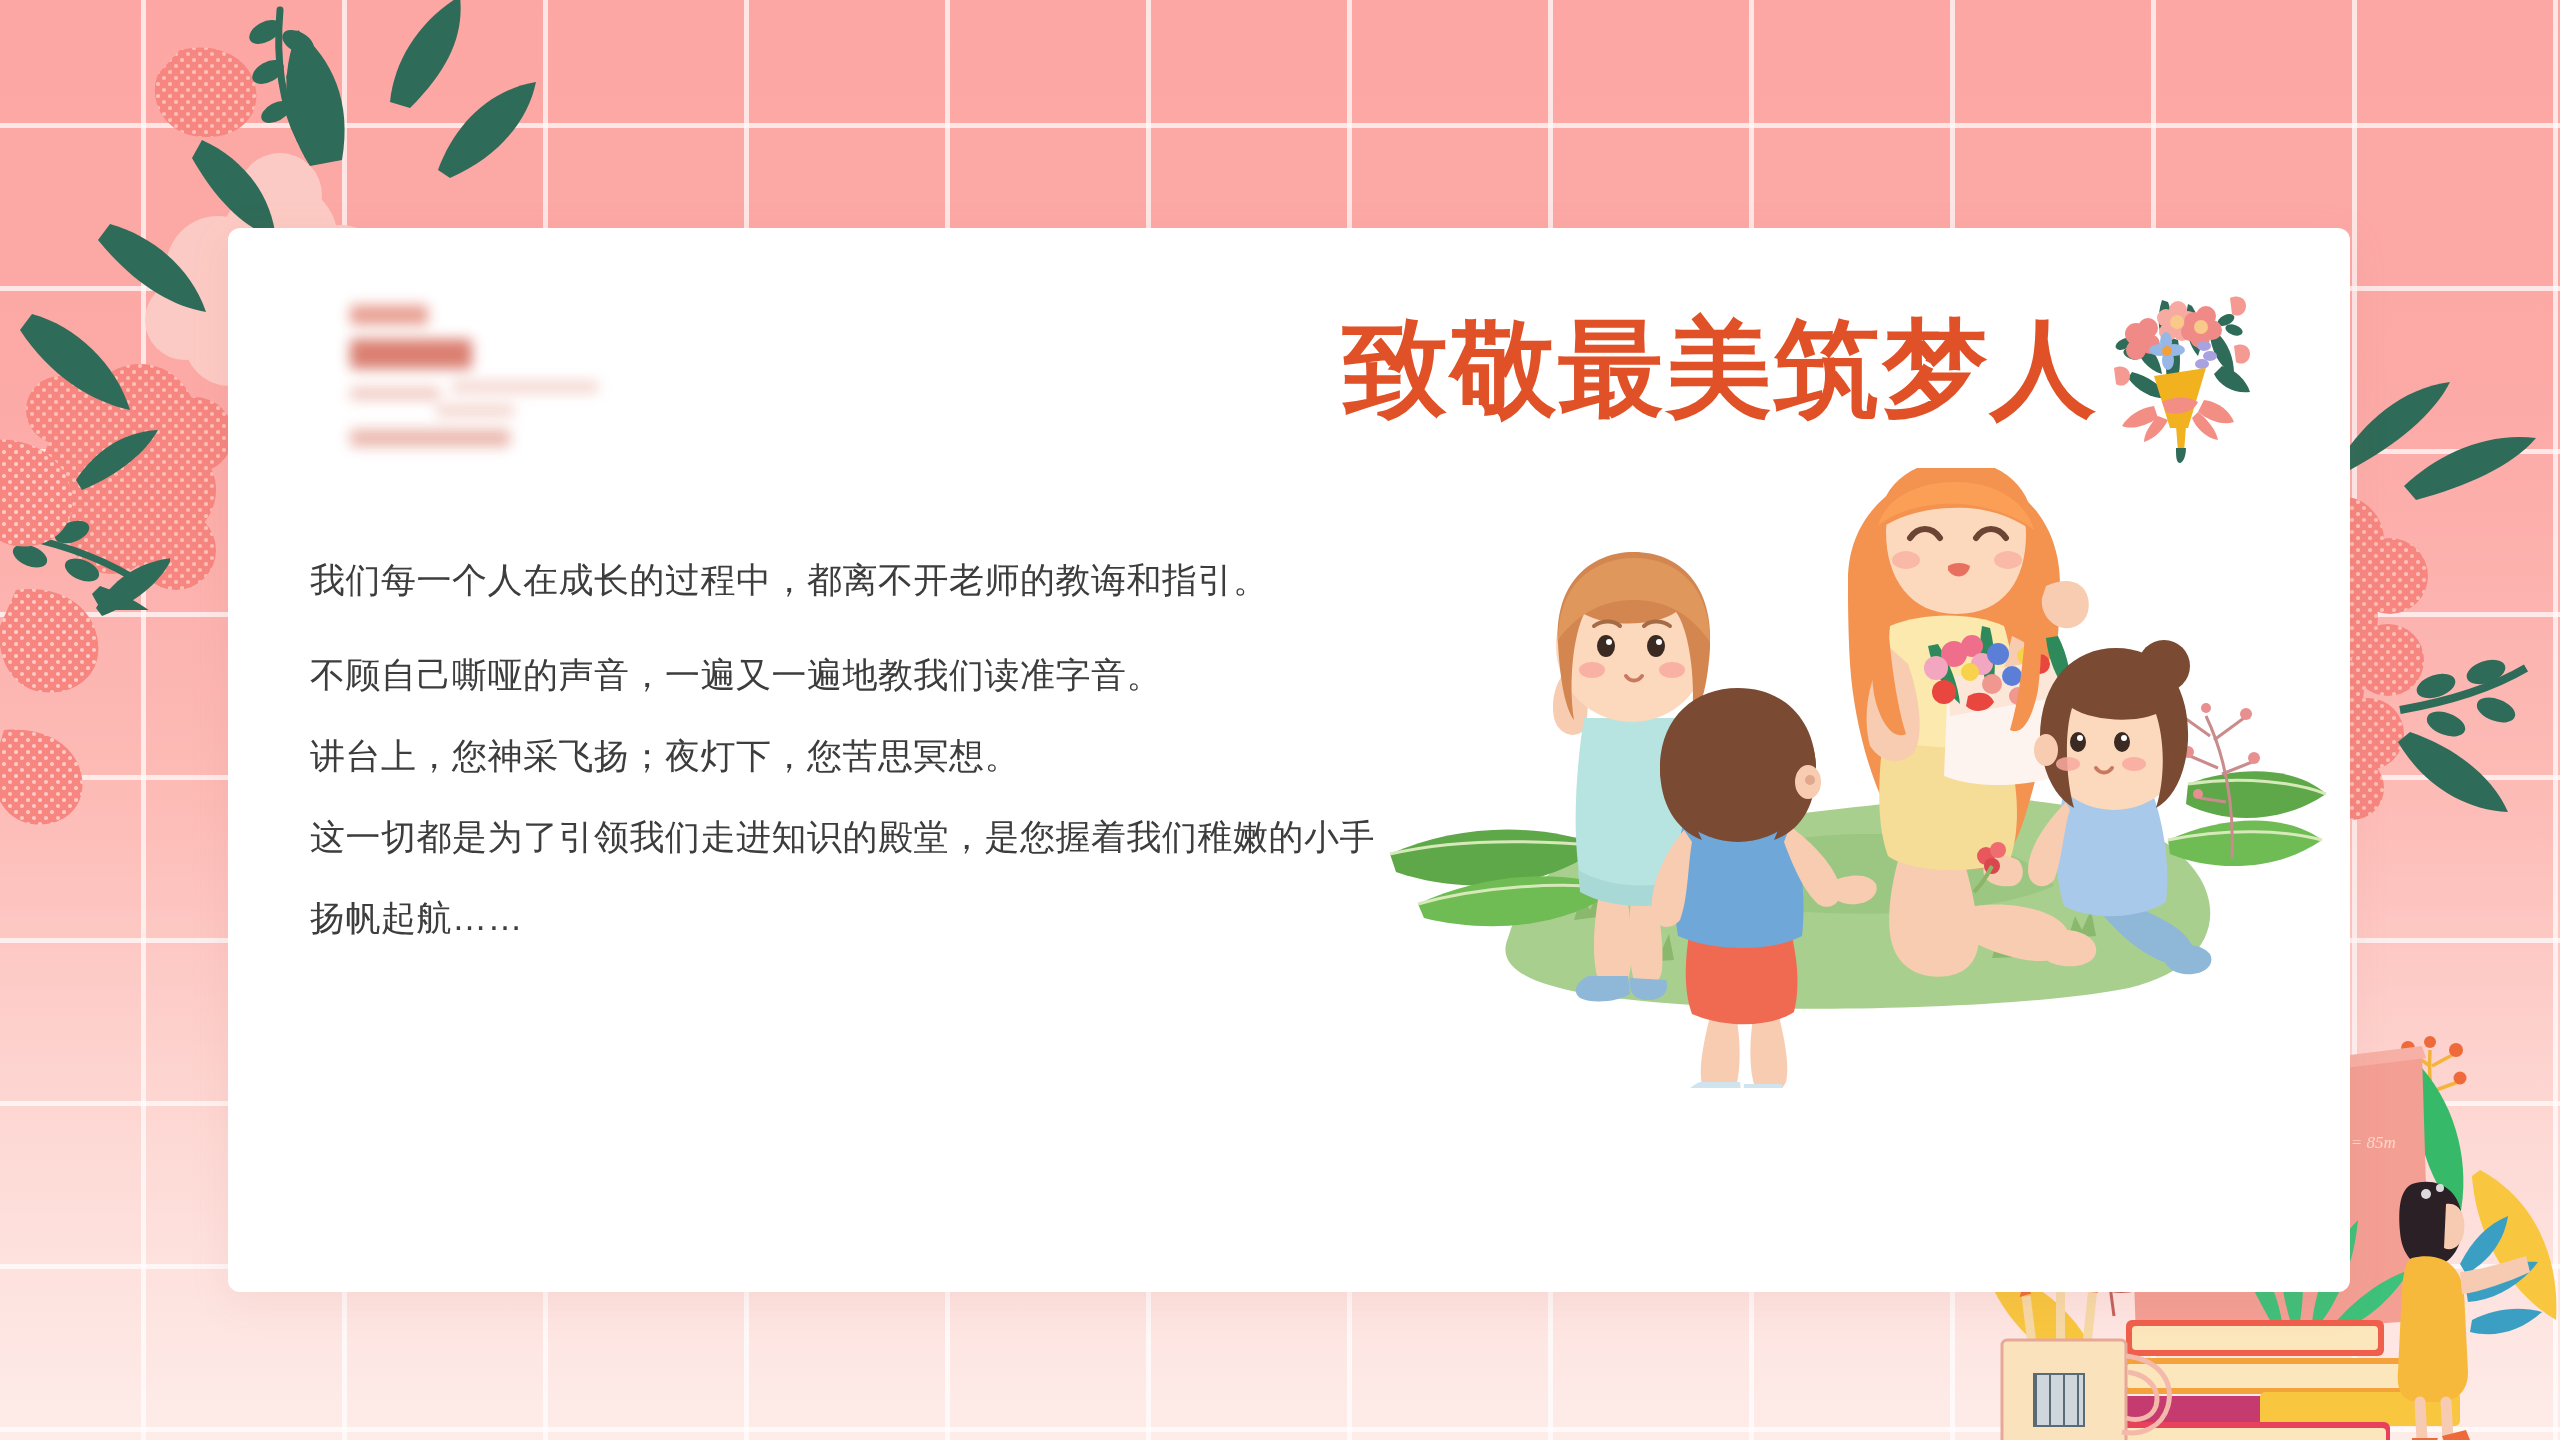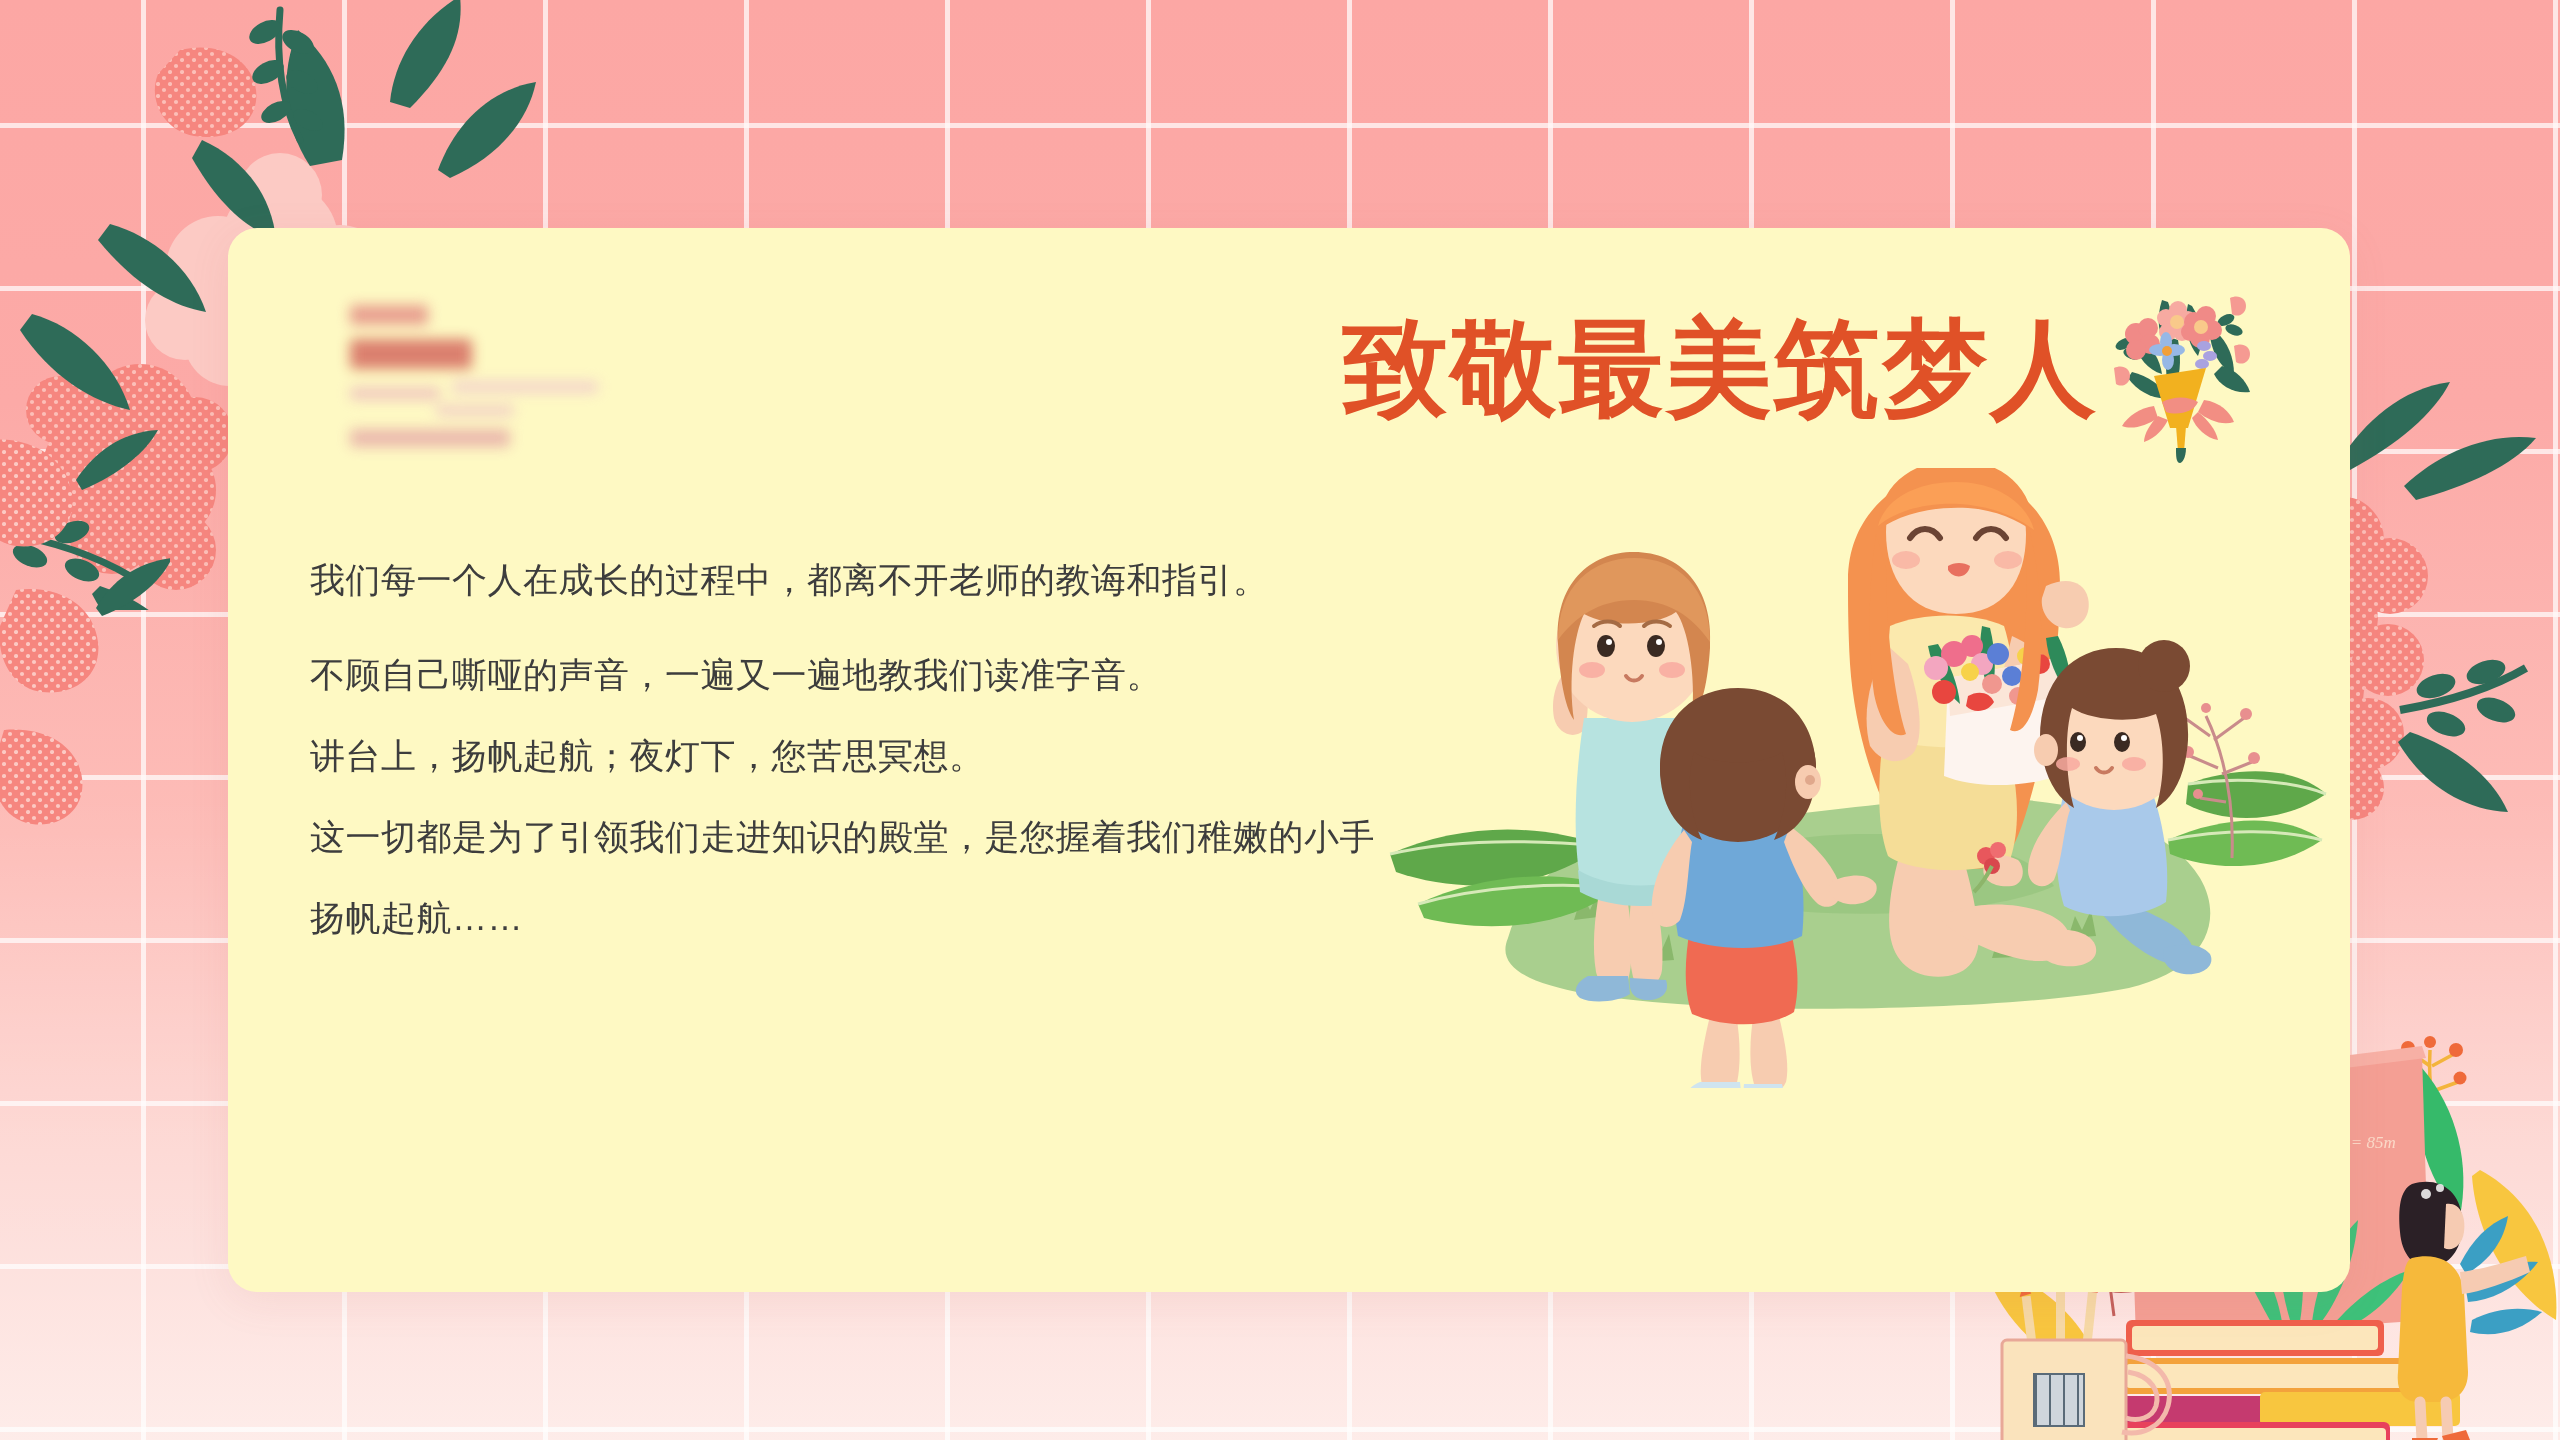--- a/index.html
+++ b/index.html
@@ -26,22 +26,22 @@
   }
   #bgfade {
     position:absolute; inset:0;
     background:linear-gradient(180deg, rgba(255,255,255,0) 55%, rgba(255,255,255,.32) 100%);
   }
 
   
   #card {
     position:absolute;
     left:228px; top:228px; width:2122px; height:1064px;
-    background:#fef9c3;
-    border-radius:29px;
+    background:#ffffff;
+    border-radius:12px;
     box-shadow:0 10px 40px rgba(190,110,100,.10);
     overflow:hidden;
   }
 
   
   #logo {
     position:absolute; left:108px; top:73px; width:300px; height:140px;
     filter:blur(6.5px); opacity:.95;
   }
   #logo .lb { position:absolute; border-radius:3px; background:#e0a69c; }
@@ -408,21 +408,21 @@
         <path d="M58 122 C70 116 84 116 94 122 C90 132 74 136 62 132 Z"></path>
         <path d="M54 136 C46 144 40 154 40 162 C52 158 60 148 64 140 Z"></path>
         <path d="M94 132 C104 140 112 150 114 160 C102 158 92 148 88 138 Z"></path>
       </g>
     </svg>
   </div>
 
   <div id="body-text">
     <p class="gap">我们每一个人在成长的过程中，都离不开老师的教诲和指引。</p>
     <p class="gap3">不顾自己嘶哑的声音，一遍又一遍地教我们读准字音。</p>
-    <p class="gap3">讲台上，扬帆起航；夜灯下，您苦思冥想。</p>
+    <p class="gap3">讲台上，您神采飞扬；夜灯下，您苦思冥想。</p>
     <p class="gap3">这一切都是为了引领我们走进知识的殿堂，是您握着我们稚嫩的小手</p>
     <p>扬帆起航……</p>
   </div>
 
   <svg id="illus" viewBox="0 0 950 620">
 
     <g>
       <path d="M130 470 C150 398 230 356 340 352 C430 348 520 330 600 330 C700 330 790 356 822 410 C850 458 820 508 740 522 C640 540 420 546 300 536 C190 528 112 512 130 470 Z" fill="#a9cf8e"></path>
       <path d="M330 396 C380 370 460 362 540 368 C610 374 660 392 676 418 C630 440 520 450 430 444 C350 438 308 418 330 396 Z" fill="#97c47d" opacity=".75"></path>
     </g>

